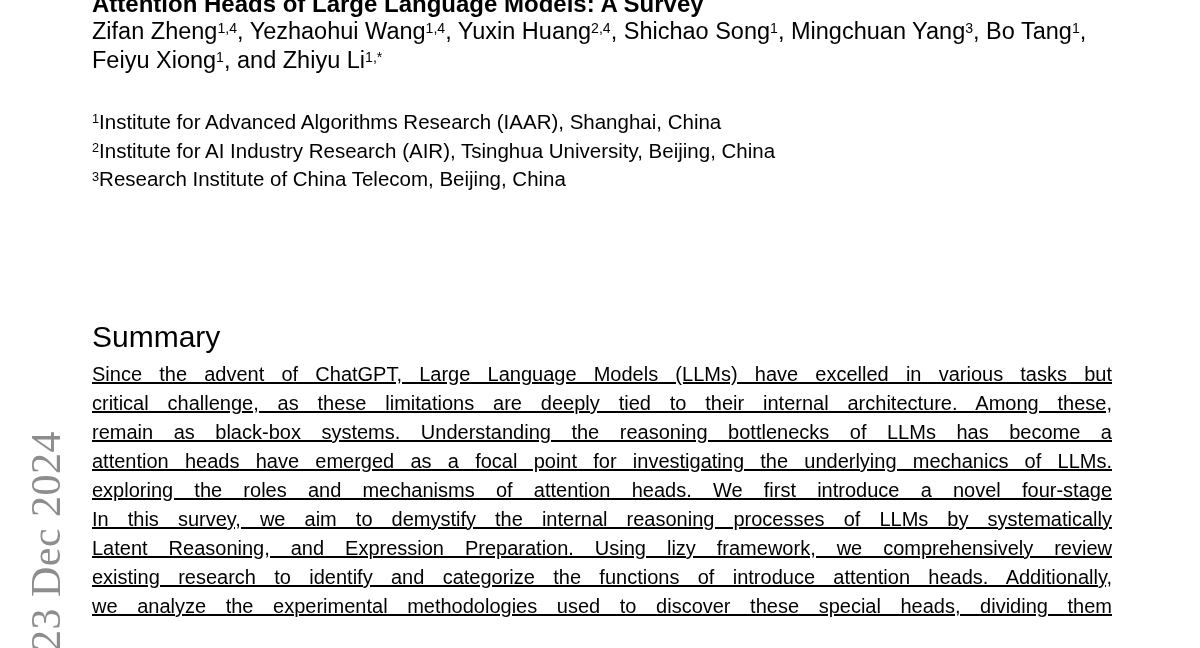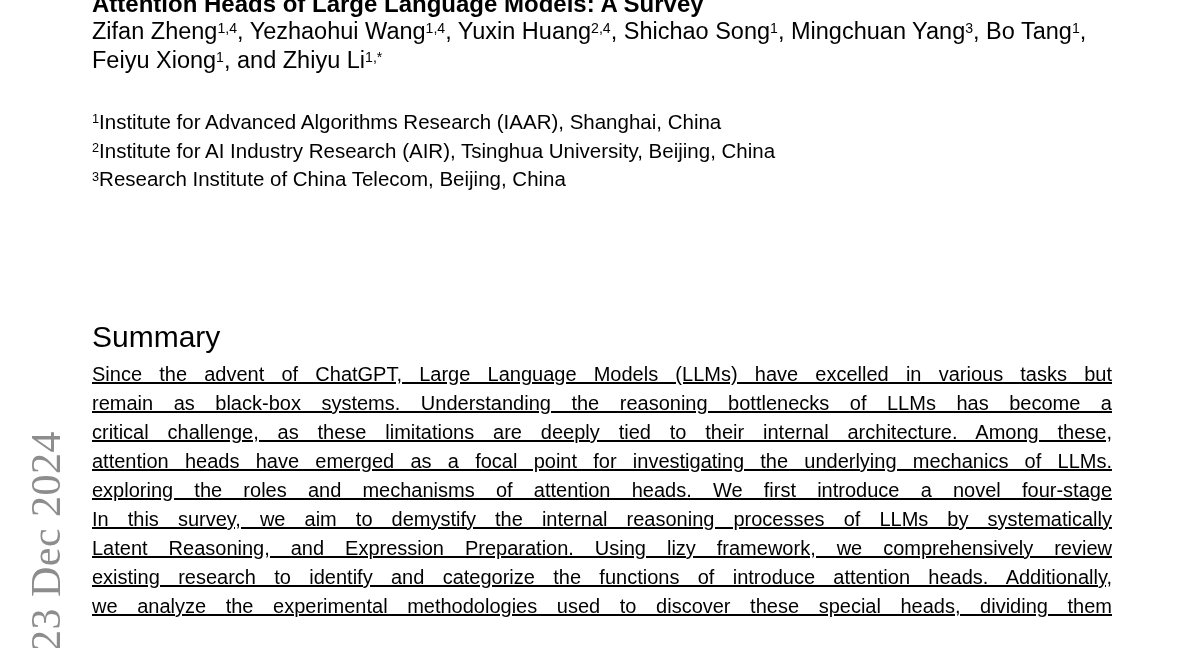--- a/index.html
+++ b/index.html
@@ -104,22 +104,22 @@
   <div class="col affiliation-block">
       <div class="affil-line"><sup>1</sup>Institute for Advanced Algorithms Research (IAAR), Shanghai, China</div>
       <div class="affil-line"><sup>2</sup>Institute for AI Industry Research (AIR), Tsinghua University, Beijing, China</div>
       <div class="affil-line"><sup>3</sup>Research Institute of China Telecom, Beijing, China</div>
     </div>
 
   <div class="col section-heading">Summary</div>
 
   <div class="col summary-paragraph">
       <div class="jline">Since the advent of ChatGPT, Large Language Models (LLMs) have excelled in various tasks but</div>
+      <div class="jline">critical challenge, as these limitations are deeply tied to their internal architecture. Among these,</div>
       <div class="jline">remain as black-box systems. Understanding the reasoning bottlenecks of LLMs has become a</div>
-      <div class="jline">critical challenge, as these limitations are deeply tied to their internal architecture. Among these,</div>
       <div class="jline">attention heads have emerged as a focal point for investigating the underlying mechanics of LLMs.</div>
       <div class="jline">exploring the roles and mechanisms of attention heads. We first introduce a novel four-stage</div>
       <div class="jline">In this survey, we aim to demystify the internal reasoning processes of LLMs by systematically</div>
       <div class="jline">Latent Reasoning, and Expression Preparation. Using lizy framework, we comprehensively review</div>
       <div class="jline">existing research to identify and categorize the functions of introduce attention heads. Additionally,</div>
       <div class="jline">we analyze the experimental methodologies used to discover these special heads, dividing them</div>
     </div>
 
 </div>
 

